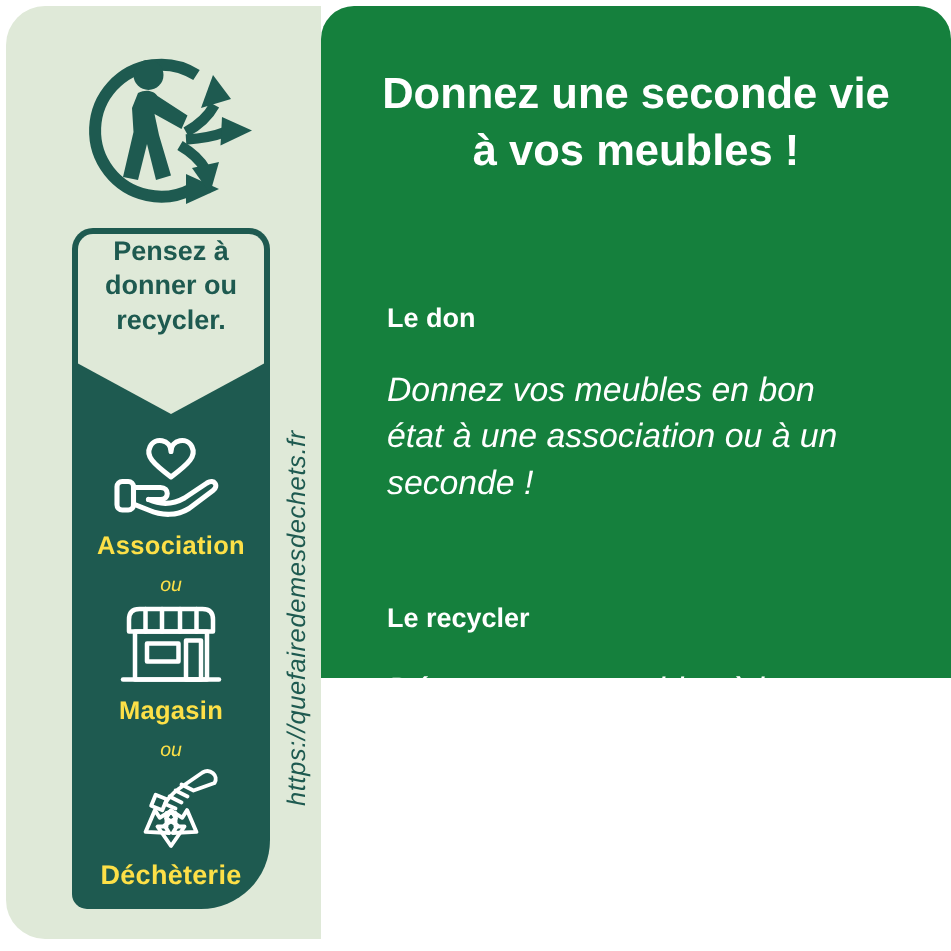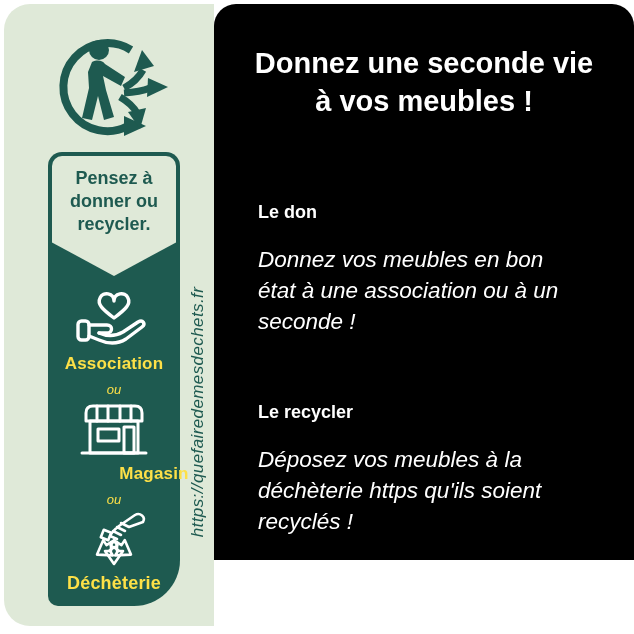--- a/index.html
+++ b/index.html
@@ -11,57 +11,56 @@
     font-family: "Liberation Sans", "DejaVu Sans", sans-serif;
   }
   .light-panel {
     position: absolute; left: 4px; top: 4px;
     width: 210px; height: 622px;
     background: #dfe9d8;
     border-radius: 26px 0 0 26px;
   }
   .dark-panel {
     position: absolute; left: 214px; top: 4px;
-    width: 420px; height: 556px;
-    background: #000000;
+    width: 420px; height: 448px;
+    background: #15803d;
     border-radius: 22px 22px 0 0;
   }
   .triman { position: absolute; left: 54px; top: 26px; width: 120px; height: 112px; }
 
   .ribbon {
     position: absolute; left: 44px; top: 148px;
     width: 132px; height: 454px;
     background: #1e5a50;
     border-radius: 14px 14px 46px 10px;
   }
   .pennant {
     position: absolute; left: 4px; top: 4px;
     width: 124px; height: 120px;
     background: #dfe9d8;
     border-radius: 10px 10px 0 0;
     clip-path: polygon(0 0, 100% 0, 100% 72%, 50% 100%, 0 72%);
   }
   .pennant-text {
-    padding-top: 11px;
     text-align: center;
     font-weight: bold;
     font-size: 18px;
     line-height: 1.28;
     color: #1e5a50;
     white-space: pre-line;
   }
   .rib-item { position: absolute; left: 0; width: 100%; text-align: center; color: #fde047; }
   .rib-icon { position: absolute; left: 50%; transform: translateX(-50%); }
   .rib-label { font-weight: bold; font-size: 17px; letter-spacing: 0.2px; }
   .rib-ou { font-style: italic; font-size: 13px; }
   .icon-heart  { top: 130px; }
   .lbl-assoc   { top: 202px; }
   .ou-1        { top: 230px; }
   .icon-store  { top: 248px; }
-  .lbl-magasin { top: 312px; margin-left: 40px; }
+  .lbl-magasin { top: 312px; }
   .ou-2        { top: 340px; }
   .icon-dech   { top: 358px; }
   .lbl-dech    { top: 421px; font-size: 18px; }
 
   .url-vertical {
     position: absolute;
     left: 194px; top: 408px;
     transform: translate(-50%, -50%) rotate(-90deg);
     font-style: italic;
     font-size: 17px;

